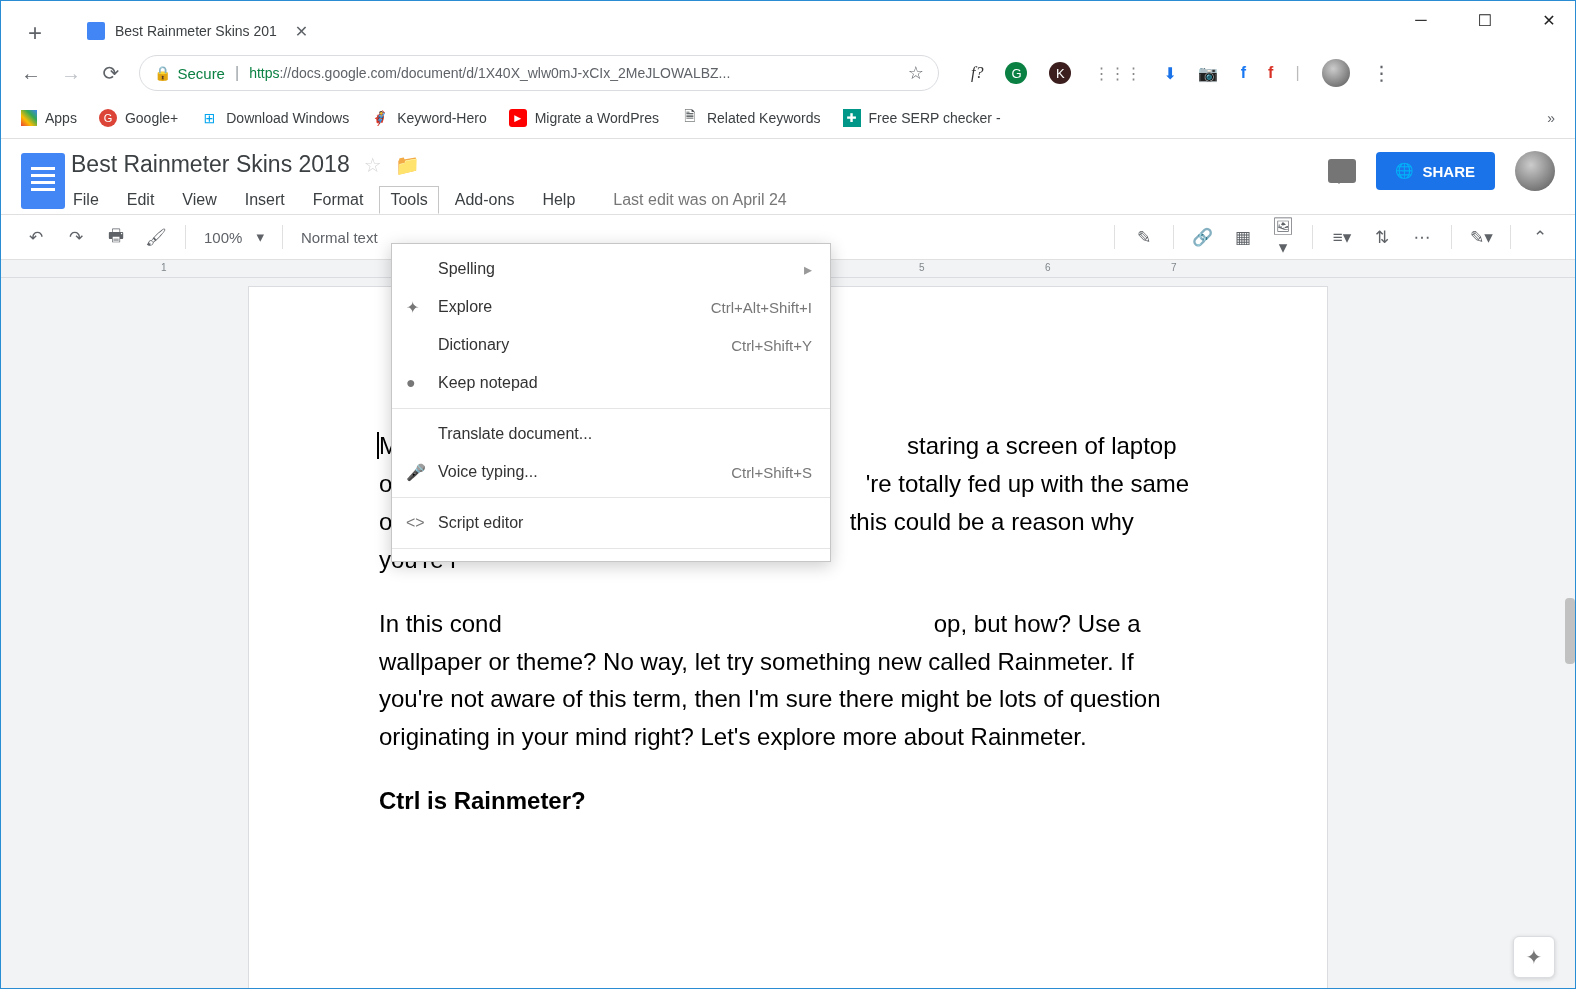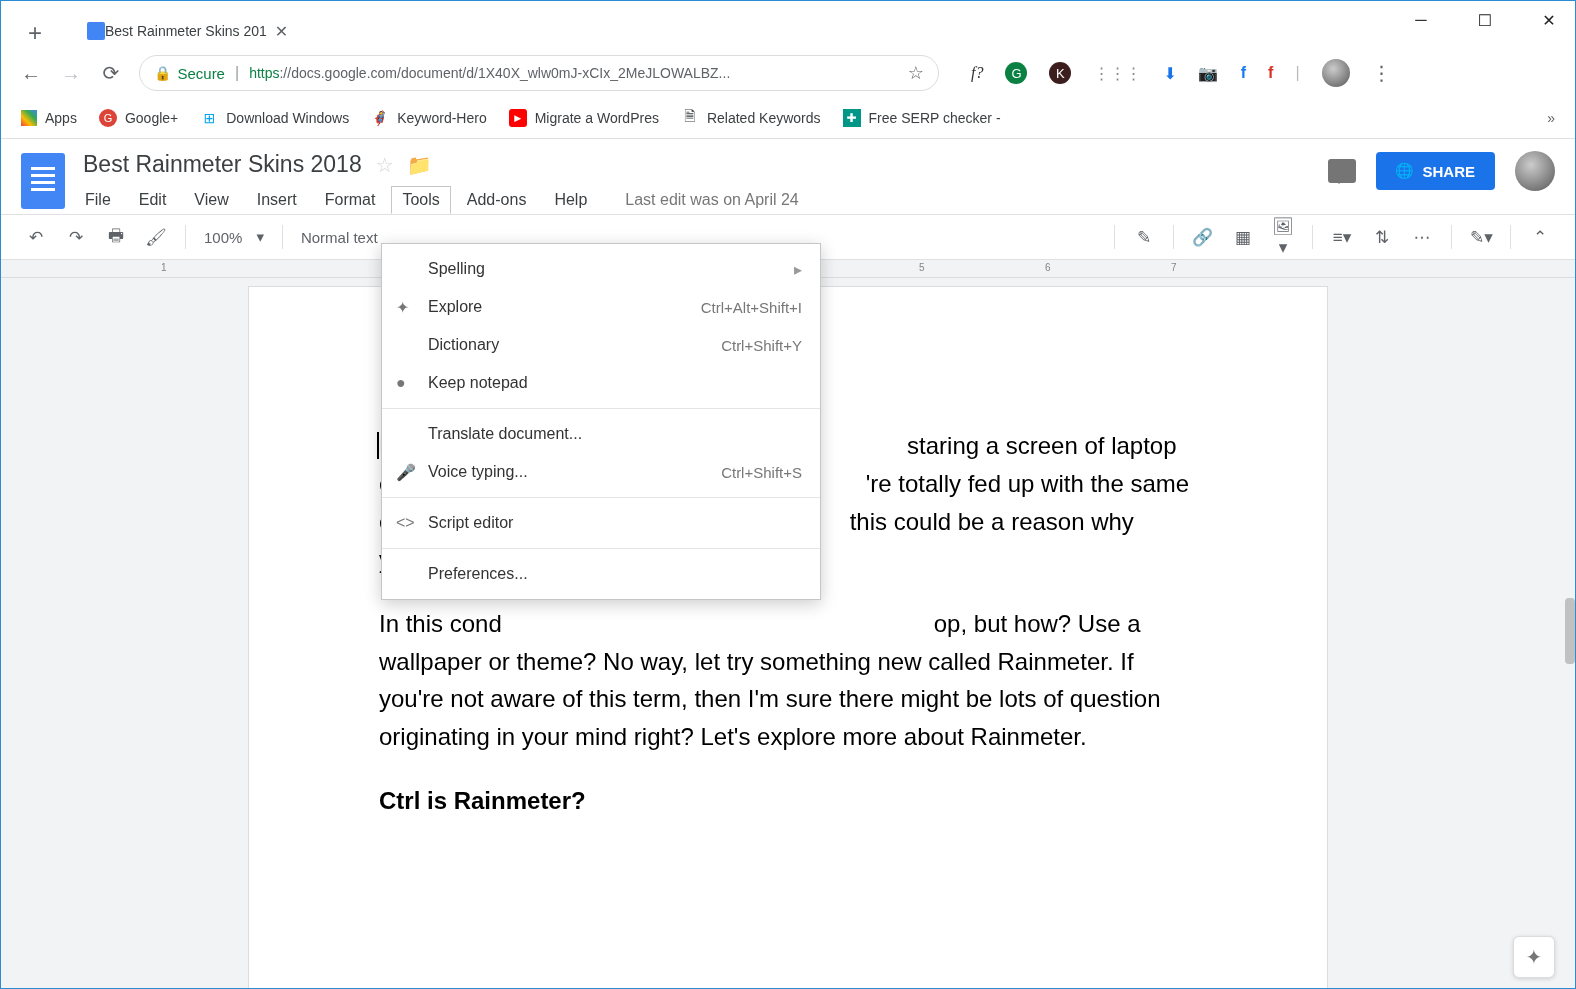--- a/index.html
+++ b/index.html
@@ -1,39 +1,39 @@
 <!DOCTYPE html>
 <html><head>
 <meta charset="utf-8">
 <style>
 *{box-sizing:border-box;margin:0;padding:0;font-family:Arial,Helvetica,sans-serif}
 body{width:1576px;height:989px;border:1px solid #2a8dd4;background:#fff;overflow:hidden;position:relative}
 .win-btns{position:absolute;top:4px;right:8px;display:flex;gap:28px}
 .win-btns div{width:36px;height:30px;display:flex;align-items:center;justify-content:center;color:#222;font-size:16px}
 .tabstrip{height:48px;display:flex;align-items:flex-end;padding-left:18px;background:#fff}
 .newtab{width:32px;height:32px;display:flex;align-items:center;justify-content:center;font-size:24px;color:#5f6368}
-.tab{display:flex;align-items:center;height:36px;padding:0 14px;margin-left:22px;color:#3c4043;font-size:14px}
+.tab{display:flex;align-items:center;gap:10px;height:36px;padding:0 14px;margin-left:22px;color:#3c4043;font-size:14px}
 .tab .fav{width:18px;height:18px;background:#4285f4;border-radius:2px}
 .tab .close{color:#5f6368;font-size:16px;margin-left:8px}
 .addrbar{height:48px;display:flex;align-items:center;padding:0 18px;gap:16px}
 .nav-ico{color:#5f6368;font-size:20px;width:24px;text-align:center}
 .nav-ico.disabled{color:#bdc1c6}
 .omnibox{flex:1;height:36px;border:1px solid #dadce0;border-radius:18px;display:flex;align-items:center;padding:0 14px;max-width:800px}
 .lock{color:#0b8043;font-size:14px;margin-right:6px}
 .secure{color:#0b8043;font-size:15px}
 .bar{color:#9aa0a6;margin:0 10px}
 .url{color:#5f6368;font-size:14px;overflow:hidden;white-space:nowrap;text-overflow:ellipsis;flex:1}
 .url .https{color:#0b8043}
 .star{color:#5f6368;font-size:18px;margin-left:8px}
 .ext-row{display:flex;align-items:center;gap:22px;margin-left:16px}
 .ext{width:22px;height:22px;border-radius:50%;display:flex;align-items:center;justify-content:center;font-size:13px;color:#fff}
 .bmbar{height:42px;border-bottom:1px solid #e0e0e0;display:flex;align-items:center;padding:0 20px;gap:22px;font-size:14px;color:#3c4043}
 .bm{display:flex;align-items:center;gap:8px}
 .bm .ico{width:18px;height:18px;display:flex;align-items:center;justify-content:center}
-.docs-head{display:flex;align-items:flex-start;padding:12px 20px 0 20px;gap:18px}
+.docs-head{display:flex;align-items:flex-start;padding:12px 20px 0 20px;gap:6px}
 .docs-logo{width:44px;height:56px;background:#4285f4;border-radius:3px;position:relative;margin-top:2px}
 .docs-logo::after{content:"";position:absolute;left:10px;top:14px;width:24px;height:3px;background:#fff;box-shadow:0 7px 0 #fff,0 14px 0 #fff,0 21px 0 #fff}
 .title-row{display:flex;align-items:center;gap:14px}
 .doc-title{font-size:23px;color:#3c4043}
 .star2{color:#d5d5d5;font-size:20px}
 .folder{color:#777;font-size:20px}
 .menu-row{display:flex;align-items:center;gap:24px;margin-top:8px;font-size:16px;color:#3c4043}
 .menu-row .mi{padding:4px 2px}
 .menu-row .mi.open{border:1px solid #c6c6c6;border-bottom:1px solid #fff;background:#fff;position:relative;z-index:20;padding:4px 10px;margin:0 -10px}
 .lastedit{color:#777;margin-left:12px}
@@ -46,21 +46,21 @@
 .tsep{width:1px;height:24px;background:#e0e0e0}
 .zoom,.style{display:flex;align-items:center;gap:14px}
 .tb-ico{width:22px;text-align:center;font-size:17px}
 .ruler{height:18px;border-bottom:1px solid #dadce0;background:#f1f3f4;position:relative;font-size:10px;color:#80868b}
 .ruler .tick{position:absolute;top:2px}
 .content{background:#f1f3f4;height:720px;position:relative;overflow:hidden}
 .page{width:1080px;background:#fff;margin:8px auto 0;border:1px solid #dadce0;min-height:900px;padding:140px 130px 40px;font-family:"Times New Roman",serif;font-size:24px;line-height:1.58;color:#000}
 .page p{margin-bottom:26px}
 .page h3{font-size:24px;font-weight:bold;margin-top:22px}
 .cursor{border-left:2px solid #000;margin-left:-2px}
-.dropdown{position:absolute;left:380px;top:242px;width:440px;background:#fff;border:1px solid #c6c6c6;box-shadow:0 4px 16px rgba(0,0,0,.2);z-index:15;font-size:16px;color:#333;padding:6px 0}
+.dropdown{position:absolute;left:390px;top:242px;width:440px;background:#fff;border:1px solid #c6c6c6;box-shadow:0 4px 16px rgba(0,0,0,.2);z-index:15;font-size:16px;color:#333;padding:6px 0}
 .dd-item{display:flex;align-items:center;height:38px;padding:0 18px 0 46px;position:relative}
 .dd-item.hover{background:#eeeeee}
 .dd-item .kbd{margin-left:auto;color:#777;font-size:15px}
 .dd-item .arrow{margin-left:auto;color:#999}
 .dd-item .ico{position:absolute;left:14px;color:#777;font-size:16px}
 .dd-sep{height:1px;background:#e5e5e5;margin:6px 0}
 .explore-btn{position:absolute;right:20px;bottom:20px;width:42px;height:42px;background:#fff;border:1px solid #dadce0;border-radius:6px;box-shadow:0 1px 4px rgba(0,0,0,.15);display:flex;align-items:center;justify-content:center;color:#777;font-size:20px}
 .scroll-ind{position:absolute;right:0;top:320px;width:10px;height:66px;background:#c1c1c1;border-radius:4px}
 </style>
 </head>
@@ -244,16 +244,13 @@
       <span class="ico">🎤</span>
       <span>Voice typing...</span>
       <span class="kbd">Ctrl+Shift+S</span>
     </div>
     <div class="dd-sep"></div>
     <div class="dd-item">
       <span class="ico">&lt;&gt;</span>
       <span>Script editor</span>
     </div>
     <div class="dd-sep"></div>
-    <div class="dd-item">
-      <span>Preferences...</span>
-    </div>
   </div>
 
 </body></html>

